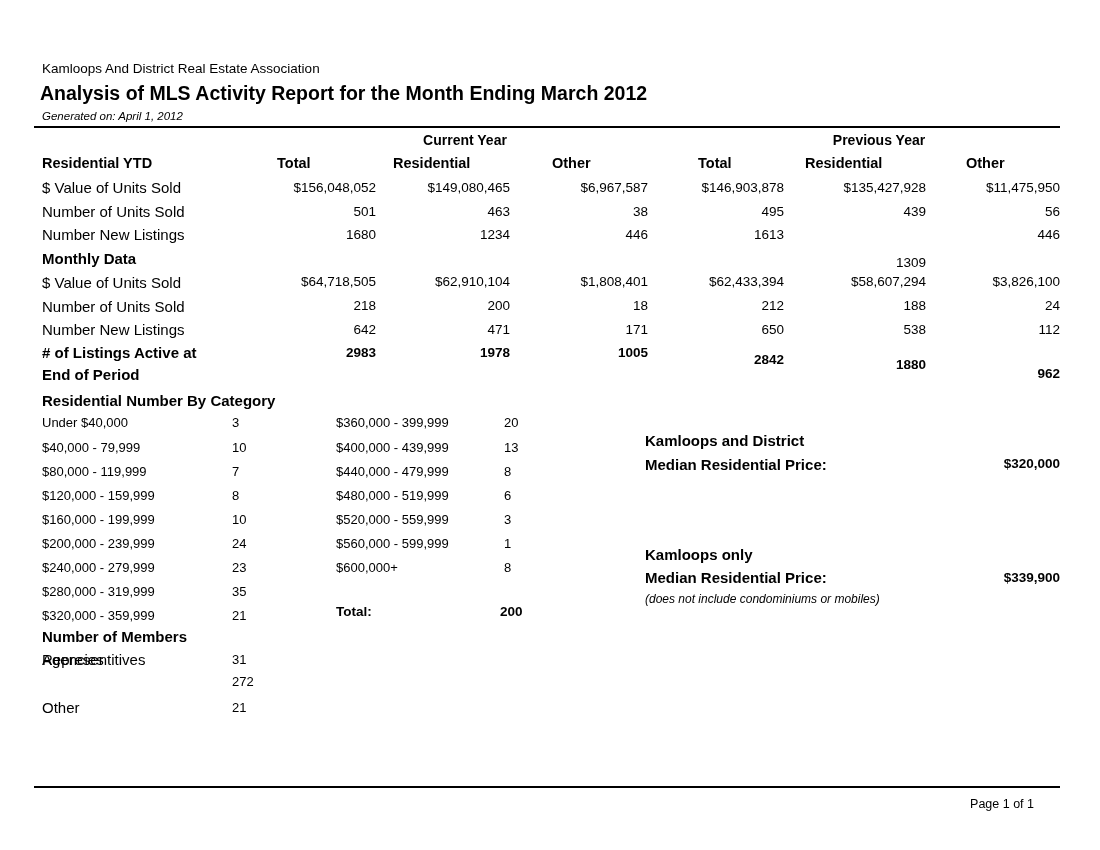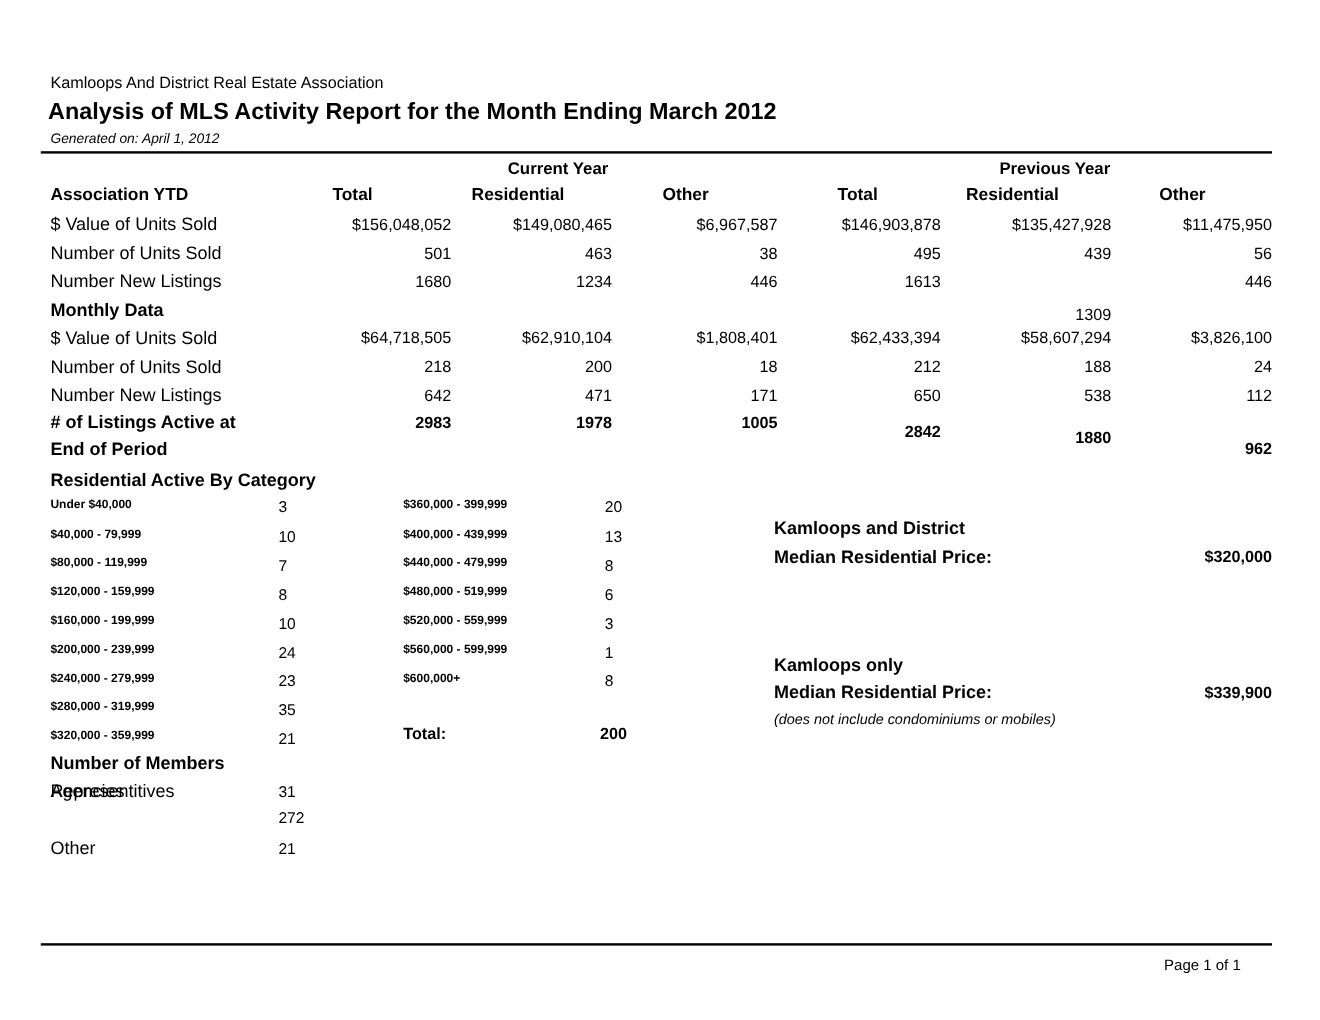--- a/index.html
+++ b/index.html
@@ -87,22 +87,21 @@
   .cell.bold { font-weight: bold; }
 
   
   .section-head {
     position: absolute;
     font-size: 15px;
     font-weight: bold;
   }
   .cat-label {
     position: absolute;
-    font-size: 10px;
-    font-weight: bold;
+    font-size: 13px;
   }
   .cat-val {
     position: absolute;
     font-size: 13px;
   }
   .cat-label.bold, .cat-val.bold { font-weight: bold; font-size: 13.5px; }
 
   
   .median-title {
     position: absolute;
@@ -150,21 +149,21 @@
 <div class="page">
 
   <div class="assoc-name">Kamloops And District Real Estate Association</div>
   <div class="report-title">Analysis of MLS Activity Report for the Month Ending March 2012</div>
   <div class="generated">Generated on: April 1, 2012</div>
   <div class="rule-top"></div>
 
   <div class="grp-head" id="grp-previous">Previous Year</div>
   <div class="grp-head" id="grp-current">Current Year</div>
 
-  <div class="col-head" style="left:42px;">Association YTD</div>
+  <div class="col-head" style="left:42px;">Residential YTD</div>
   <div class="col-head" style="left:277px;">Total</div>
   <div class="col-head" style="left:393px;">Residential</div>
   <div class="col-head" style="left:552px;">Other</div>
   <div class="col-head" style="left:698px;">Total</div>
   <div class="col-head" style="left:805px;">Residential</div>
   <div class="col-head" style="left:966px;">Other</div>
 
   <div class="row-label" style="left:42px; top:179px;">$ Value of Units Sold</div>
   <div class="cell" style="left:200px; top:180px; width:176px;">$156,048,052</div>
   <div class="cell" style="left:340px; top:180px; width:170px;">$149,080,465</div>
@@ -217,21 +216,21 @@
 
   <div class="row-label bold" style="left:42px; top:344px;"># of Listings Active at</div>
   <div class="row-label bold" style="left:42px; top:366px;">End of Period</div>
   <div class="cell bold" style="left:200px; top:345px; width:176px;">2983</div>
   <div class="cell bold" style="left:340px; top:345px; width:170px;">1978</div>
   <div class="cell bold" style="left:500px; top:345px; width:148px;">1005</div>
   <div class="cell bold" style="left:630px; top:352px; width:154px;">2842</div>
   <div class="cell bold" style="left:760px; top:357px; width:166px;">1880</div>
   <div class="cell bold" style="left:920px; top:366px; width:140px;">962</div>
 
-  <div class="section-head" style="left:42px; top:392px;">Residential Active By Category</div>
+  <div class="section-head" style="left:42px; top:392px;">Residential Number By Category</div>
 
   <div class="cat-label" style="left:42px; top:415px;">Under $40,000</div>
   <div class="cat-val" style="left:232px; top:415px;">3</div>
   <div class="cat-label" style="left:42px; top:440px;">$40,000 - 79,999</div>
   <div class="cat-val" style="left:232px; top:440px;">10</div>
   <div class="cat-label" style="left:42px; top:464px;">$80,000 - 119,999</div>
   <div class="cat-val" style="left:232px; top:464px;">7</div>
   <div class="cat-label" style="left:42px; top:488px;">$120,000 - 159,999</div>
   <div class="cat-val" style="left:232px; top:488px;">8</div>
   <div class="cat-label" style="left:42px; top:512px;">$160,000 - 199,999</div>

